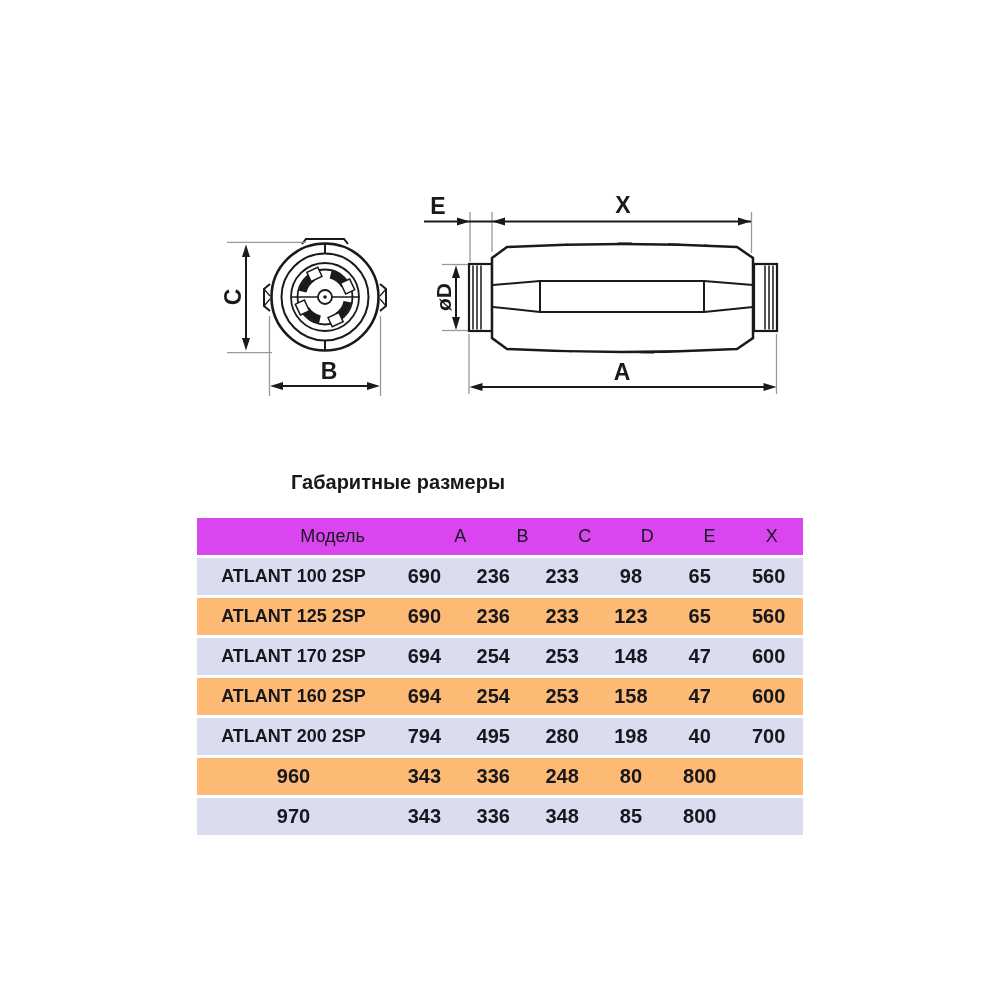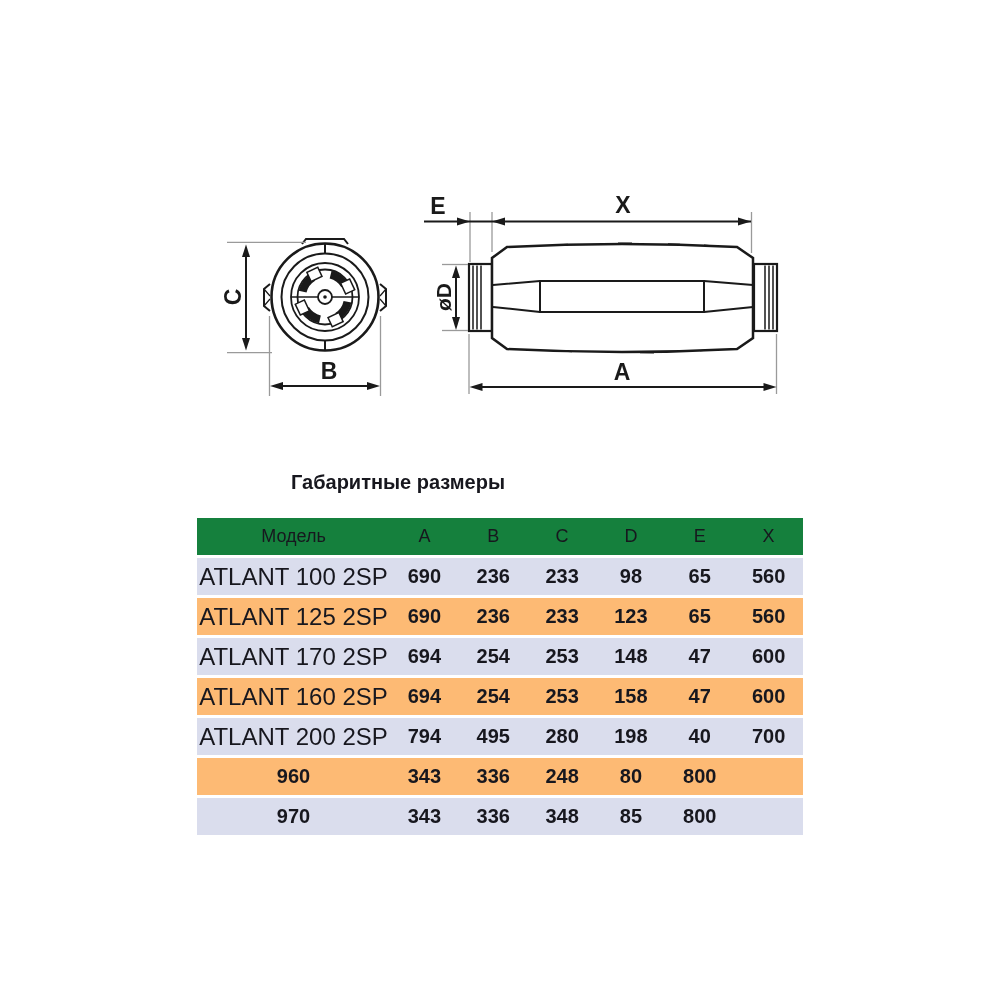--- a/index.html
+++ b/index.html
@@ -9,25 +9,25 @@
   .drawing{position:absolute;left:0;top:0;}
   .dim-label{font-family:"Liberation Sans",sans-serif;font-weight:bold;font-size:23px;fill:#1a1a1a;}
   .dim-label-small{font-family:"Liberation Sans",sans-serif;font-weight:bold;font-size:21px;fill:#1a1a1a;}
   
   .title{position:absolute;left:0;top:471px;width:796px;text-align:center;
          font-size:20px;font-weight:bold;color:#17171e;}
   
   .dims-table{position:absolute;left:197px;top:518px;width:606px;color:#17171e;}
   .trow{display:grid;grid-template-columns:193px repeat(6,1fr);height:40px;
         border-bottom:3px solid #ffffff;box-sizing:border-box;align-items:center;text-align:center;}
-  .trow.thead{background:#15803d;}
+  .trow.thead{background:#d946ef;padding-left:39px;}
   .trow.alt{background:#dadded;}
   .trow.plain{background:#fdba74;}
   .thead .tcell{font-size:18px;font-weight:500;}
-  .trow.data .tcell.model{font-weight:normal;font-size:24px;}
+  .trow.data .tcell.model{font-weight:bold;font-size:18px;}
   .trow.data .tcell.num{font-size:20px;font-weight:600;}
 </style>
 </head>
 <body>
 
 <div class="canvas">
 
   <svg class="drawing" width="1000" height="470" viewBox="0 0 1000 470">
 
     <g fill="none" stroke="#1a1a1a" stroke-width="2.4">

